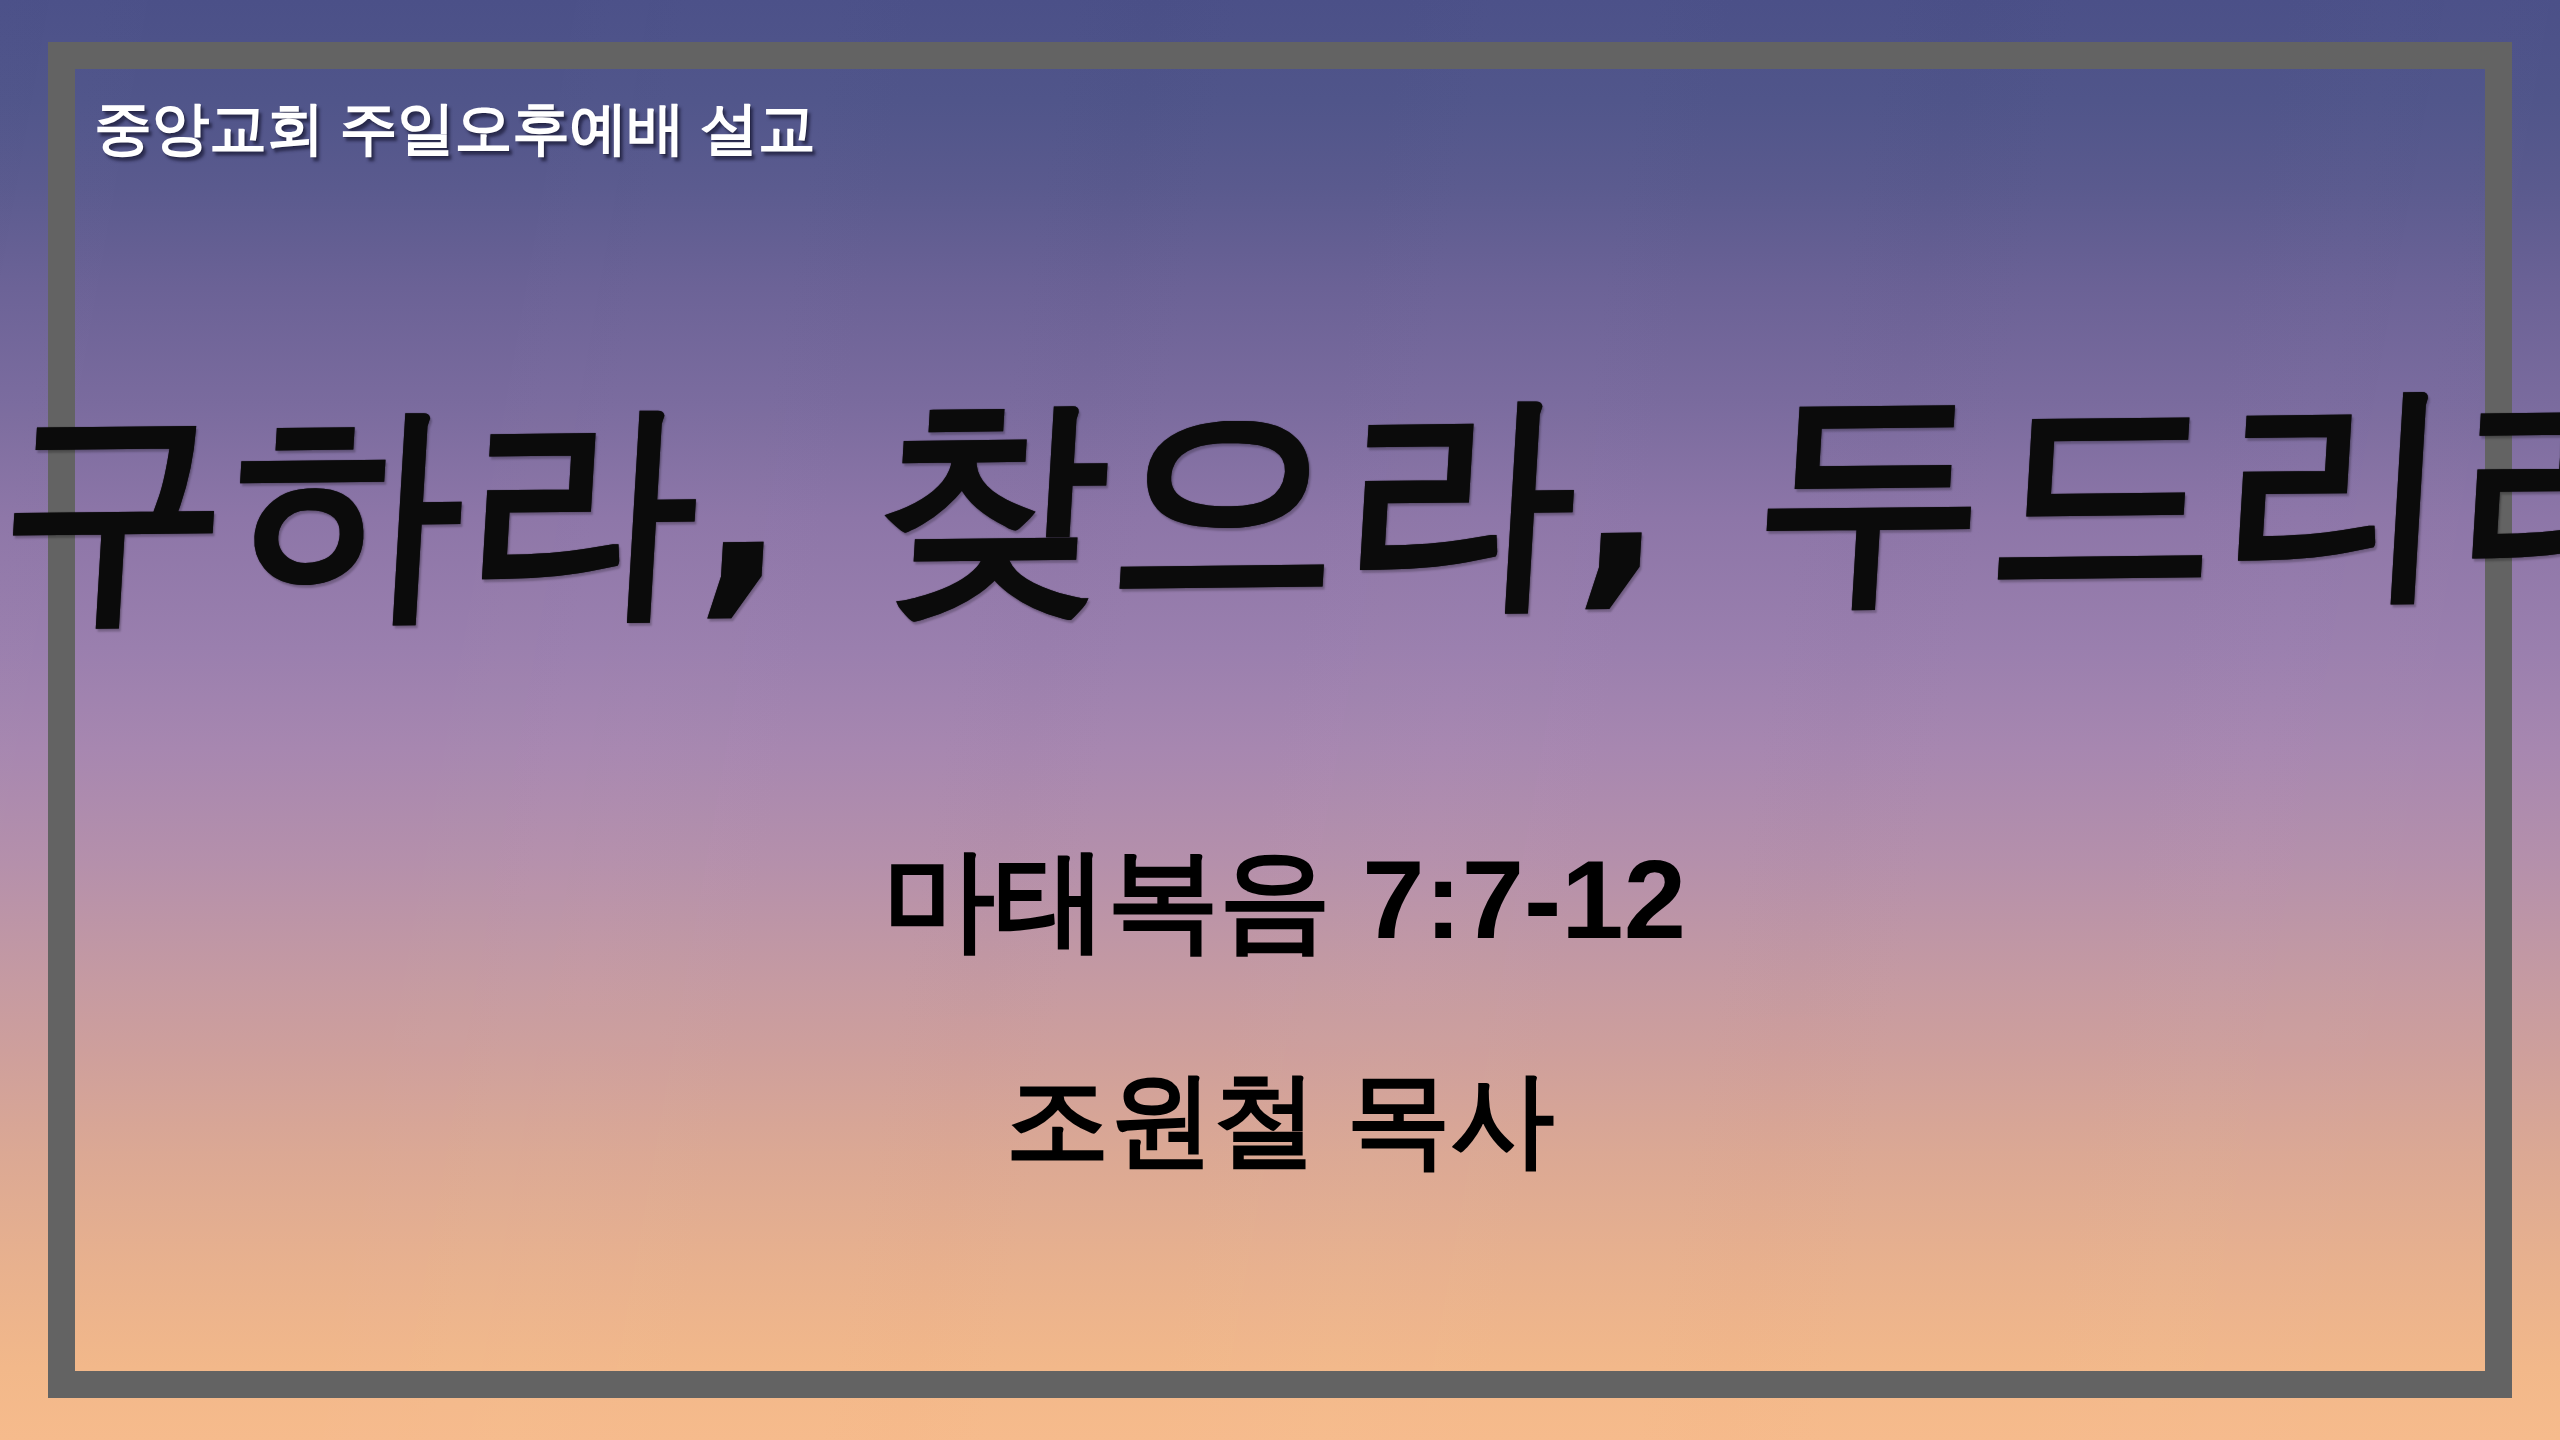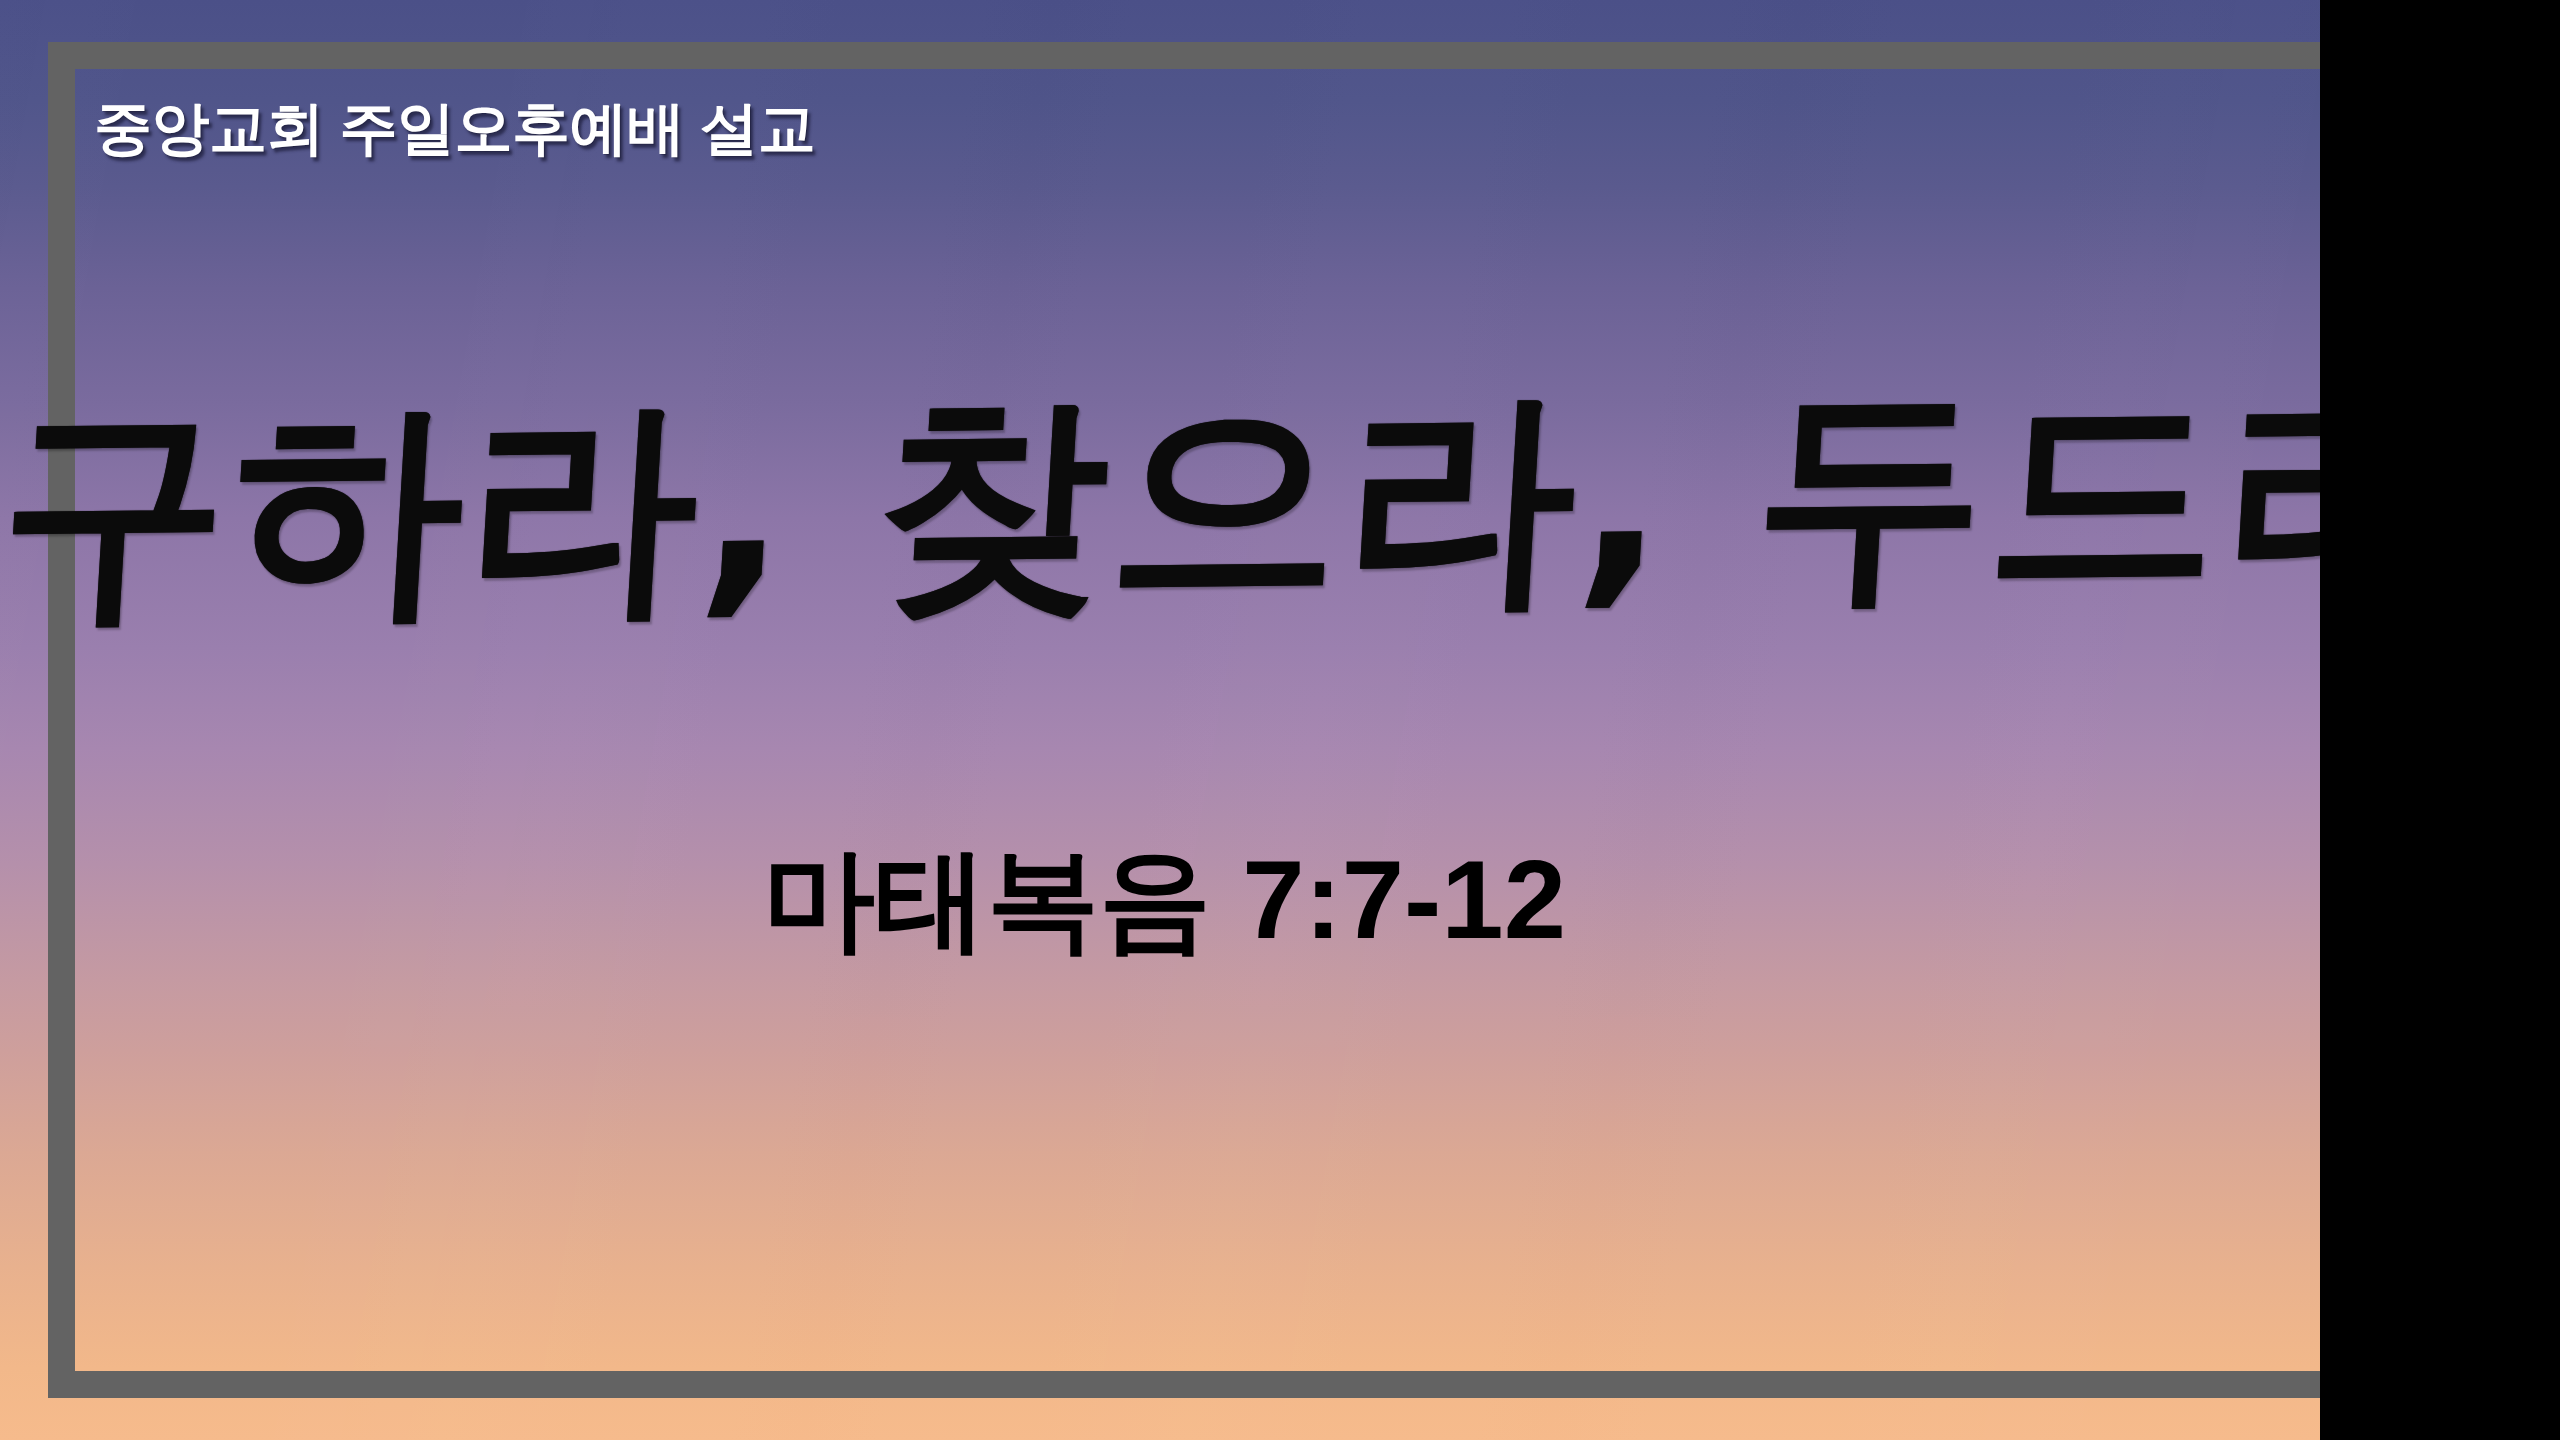--- a/index.html
+++ b/index.html
@@ -4,21 +4,21 @@
 <title>Sermon Title Slide</title>
 <style>
   html, body {
     margin: 0;
     padding: 0;
     background: #000;
   }
 
   .slide {
     position: relative;
-    width: 2320px;
+    width: 2560px;
     height: 1440px;
     overflow: hidden;
     font-family: "Liberation Sans", "DejaVu Sans", sans-serif;
     
     background:
       linear-gradient(
         to bottom,
         #4b5088  0.0%,
         #50558a  7.0%,
         #5a5a8e 13.0%,
@@ -152,15 +152,16 @@
   <div class="frame"></div>
 
   <div class="content">
 
     <div class="kicker">중앙교회 주일오후예배 설교</div>
 
     <div class="title">구하라, 찾으라, 두드리라</div>
 
     <div class="scripture">마태복음 7:7-12</div>
 
+    <div class="speaker">조원철 목사</div>
 
   </div>
 </div>
 
 </body></html>

